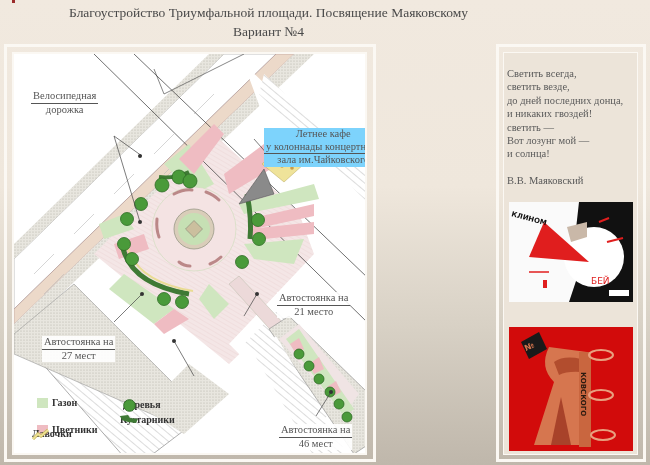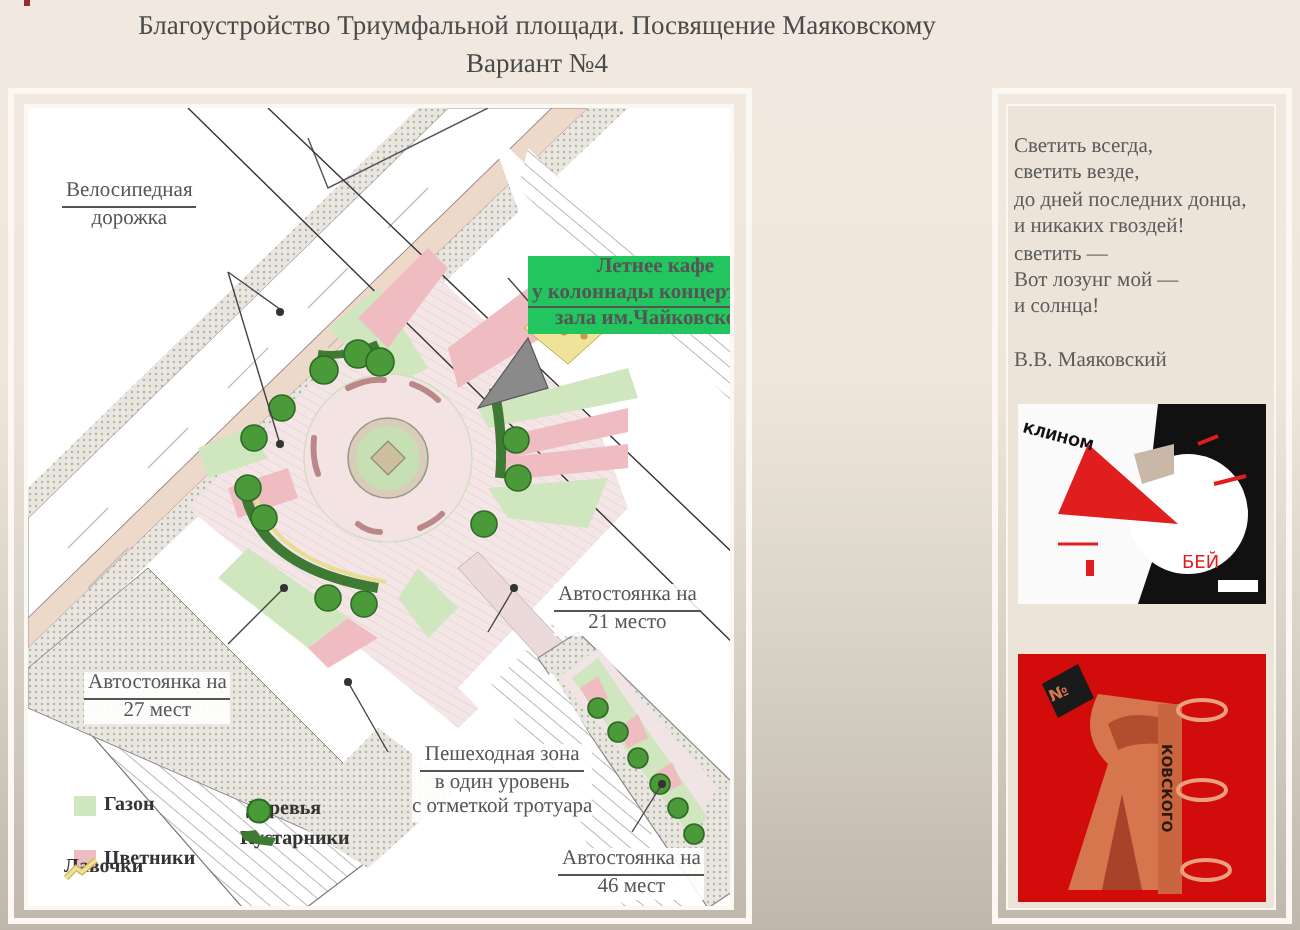--- a/index.html
+++ b/index.html
@@ -178,37 +178,32 @@
         <circle cx="128" cy="240" r="2"></circle>
         <circle cx="160" cy="287" r="2"></circle>
         <circle cx="317" cy="338" r="2"></circle>
       </g>
   </svg>
 
   <div class="label" style="left:17px;top:36px;">
     <span class="ul">Велосипедная</span><br>
     <span>дорожка</span>
   </div>
-  <div class="label" style="left:250px;top:74px;background:#22c55e;font-weight:bold;">
+  <div class="label" style="left:250px;top:74px;background:#7dd3fc;">
     <span>Летнее кафе</span><br>
     <span class="ul">у колоннады концертного</span><br>
     <span>зала им.Чайковского</span>
   </div>
   <div class="label" style="left:263px;top:238px;background:rgba(255,255,255,0.85);">
     <span class="ul">Автостоянка на</span><br>
     <span>21 место</span>
   </div>
   <div class="label" style="left:28px;top:282px;background:rgba(255,255,255,0.9);">
     <span class="ul">Автостоянка на</span><br>
     <span>27 мест</span>
-  </div>
-  <div class="label" style="left:192px;top:318px;background:rgba(255,255,255,0.9);">
-    <span class="ul">Пешеходная зона</span><br>
-    <span>в один уровень</span><br>
-    <span>с отметкой тротуара</span>
   </div>
   <div class="label" style="left:265px;top:370px;background:rgba(255,255,255,0.9);">
     <span class="ul">Автостоянка на</span><br>
     <span>46 мест</span>
   </div>
 
   <div class="legend">
     <div class="leg-item" style="left:23px;top:343px;">
       <span class="sw" style="background:#cfe6bf;"></span>
       <span>Газон</span>

